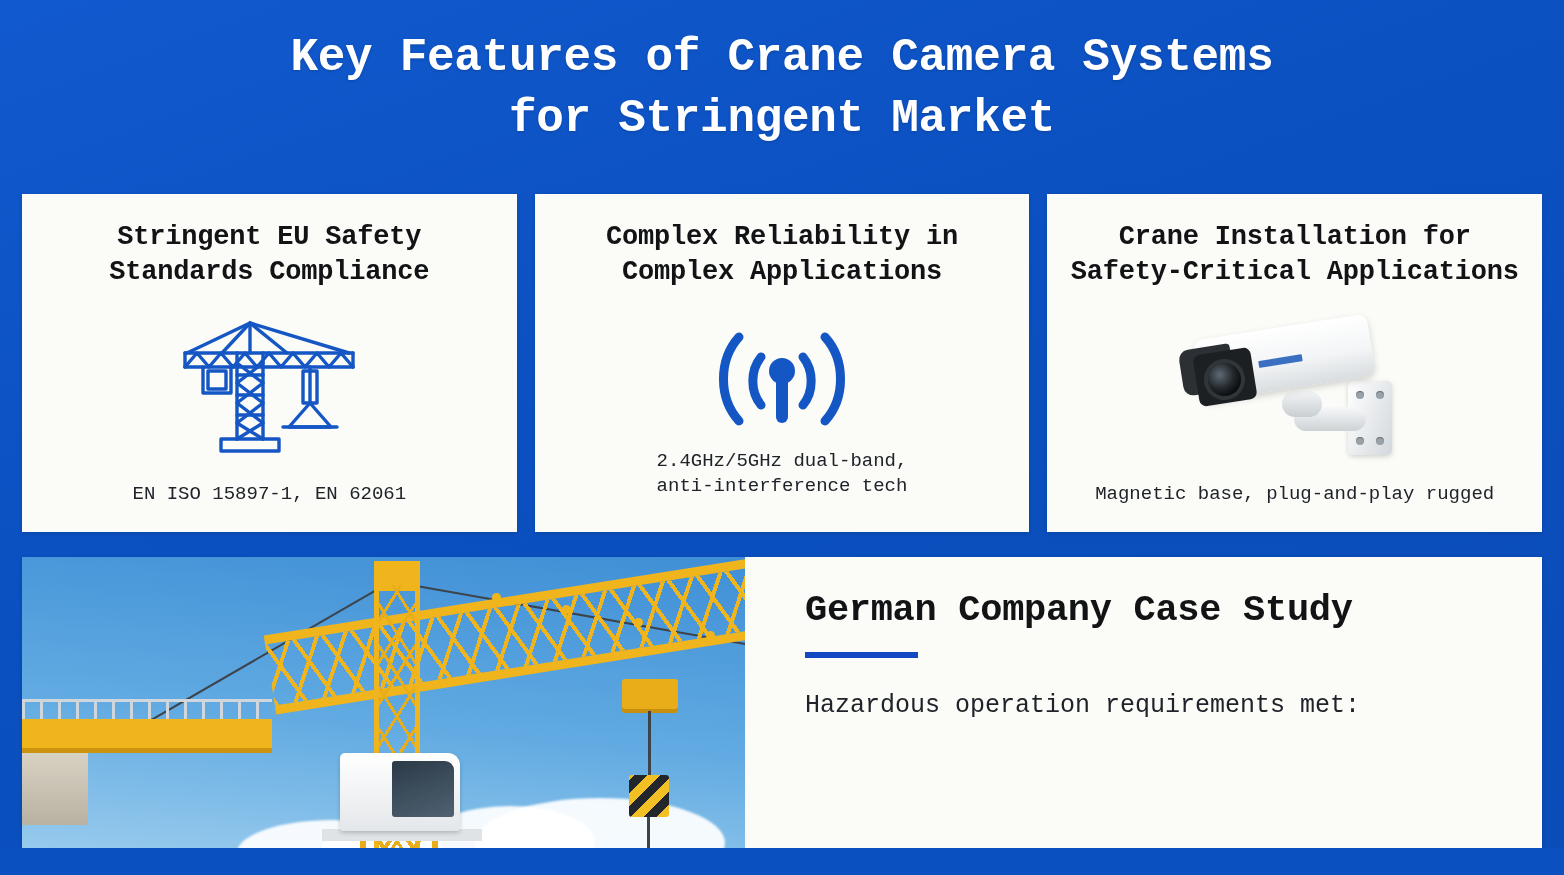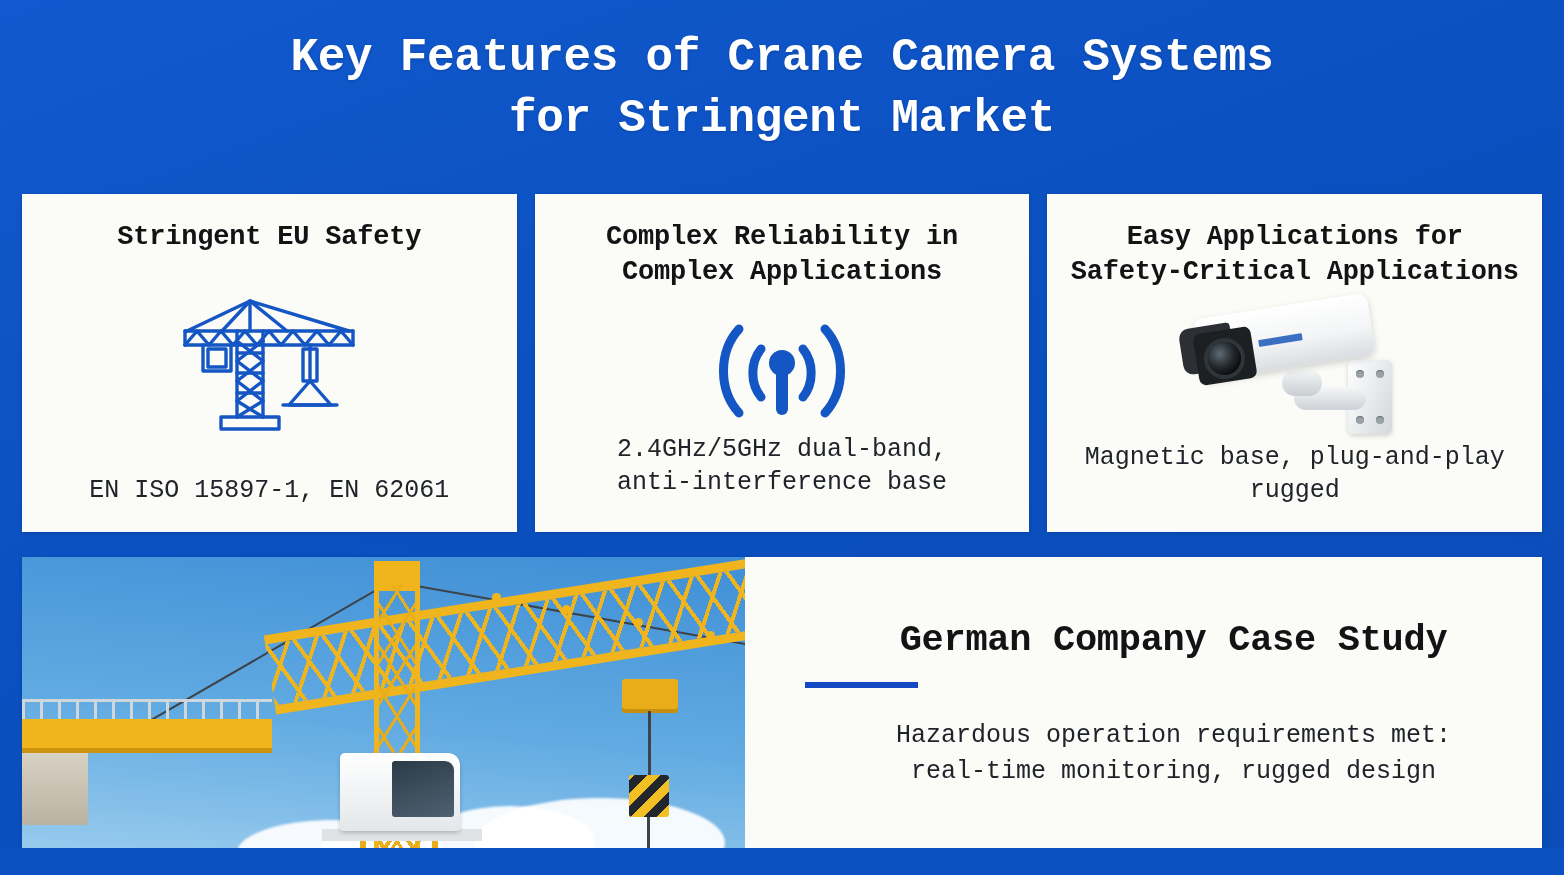--- a/index.html
+++ b/index.html
@@ -68,21 +68,21 @@
     flex: 1 1 auto;
     display: flex;
     align-items: center;
     justify-content: center;
     width: 100%;
     min-height: 0;
   }
   .card-caption {
     margin: 0;
     color: #20242a;
-    font-size: 25px;
+    font-size: 19px;
     line-height: 1.35;
     text-align: center;
     padding-bottom: 6px;
   }
   .card-caption.two-line { padding-bottom: 14px; }
 
   
   .bottom-row {
     position: absolute;
     left: 22px;
@@ -95,23 +95,22 @@
   }
   .photo-pane {
     width: 723px;
     position: relative;
     overflow: hidden;
     background: linear-gradient(185deg, #3f8fd6 0%, #62abe2 55%, #9ccdee 100%);
   }
   .case-pane {
     flex: 1 1 auto;
     background: #fbfbf8;
-    padding: 62px 0 0 60px;
+    padding: 32px 0 0 60px;
     box-sizing: border-box;
-    text-align: center;
   }
   .case-title {
     margin: 0;
     color: #111315;
     font-size: 37px;
     font-weight: bold;
     letter-spacing: -0.3px;
   }
   .case-rule {
     margin: 21px 0 0 0;
@@ -301,20 +300,21 @@
       <span class="title-line">Key Features of Crane Camera Systems</span>
       <span class="title-line">for Stringent Market</span>
     </h1>
   </div>
 
   <div class="cards-row">
 
     <div class="card">
       <h2 class="card-title">
         <span>Stringent EU Safety</span><br>
+        <span>Standards Compliance</span>
       </h2>
       <div class="card-art">
         <svg class="icon-crane" viewBox="0 0 185 142">
           <g fill="none" stroke="#1456c4" stroke-width="3.4" stroke-linejoin="round" stroke-linecap="round">
 
             <path d="M73 8 L73 38"></path>
             <path d="M73 8 L10 38 M73 8 L172 38"></path>
             <path d="M73 8 L45 38 M73 8 L110 38"></path>
 
             <path d="M8 38 L176 38"></path>
@@ -356,27 +356,27 @@
             <path d="M106 48 A28 34 0 0 1 106 96"></path>
             <path d="M42 28 A50 58 0 0 0 42 112"></path>
             <path d="M128 28 A50 58 0 0 1 128 112"></path>
           </g>
           <circle cx="85" cy="62" r="13" fill="#1456c4"></circle>
           <rect x="79" y="66" width="12" height="48" rx="6" fill="#1456c4"></rect>
         </svg>
       </div>
       <p class="card-caption two-line">
         <span>2.4GHz/5GHz dual-band,</span><br>
-        <span>anti-interference base</span>
+        <span>anti-interference tech</span>
       </p>
     </div>
 
     <div class="card">
       <h2 class="card-title">
-        <span>Easy Applications for</span><br>
+        <span>Crane Installation for</span><br>
         <span>Safety-Critical Applications</span>
       </h2>
       <div class="card-art">
         <div class="cam-wrap">
           <div class="cam-plate">
             <span class="screw" style="left:8px;top:10px;"></span>
             <span class="screw" style="right:8px;top:10px;"></span>
             <span class="screw" style="left:8px;bottom:10px;"></span>
             <span class="screw" style="right:8px;bottom:10px;"></span>
           </div>
@@ -431,18 +431,17 @@
       <div class="hoist-line"></div>
       <div class="hook-block"></div>
       <div class="hook-tail"></div>
     </div>
 
     <div class="case-pane">
       <h2 class="case-title">German Company Case Study</h2>
       <div class="case-rule"></div>
       <p class="case-body">
         <span>Hazardous operation requirements met:</span>
-        <span>real-time monitoring, rugged design</span>
       </p>
     </div>
   </div>
 
 </div>
 
 </body></html>

